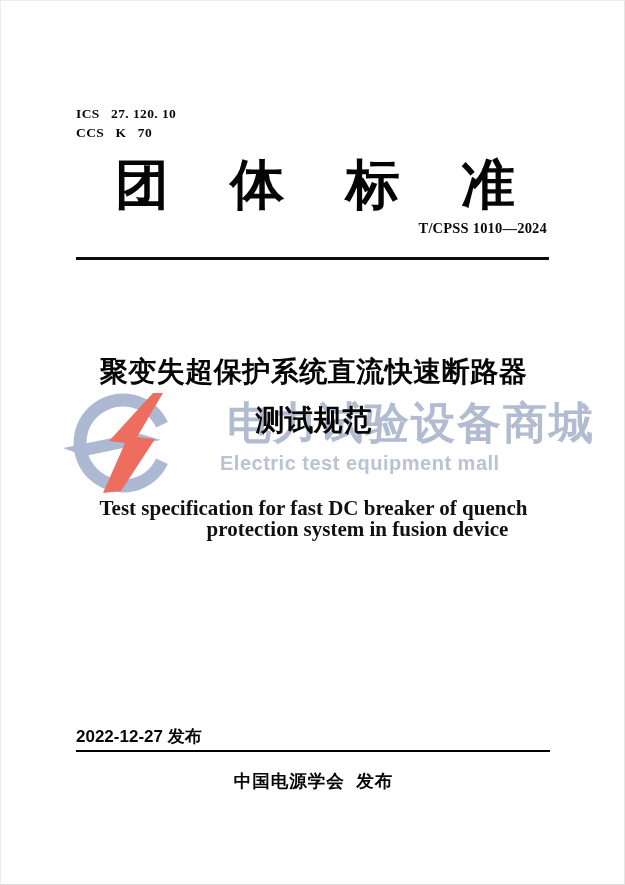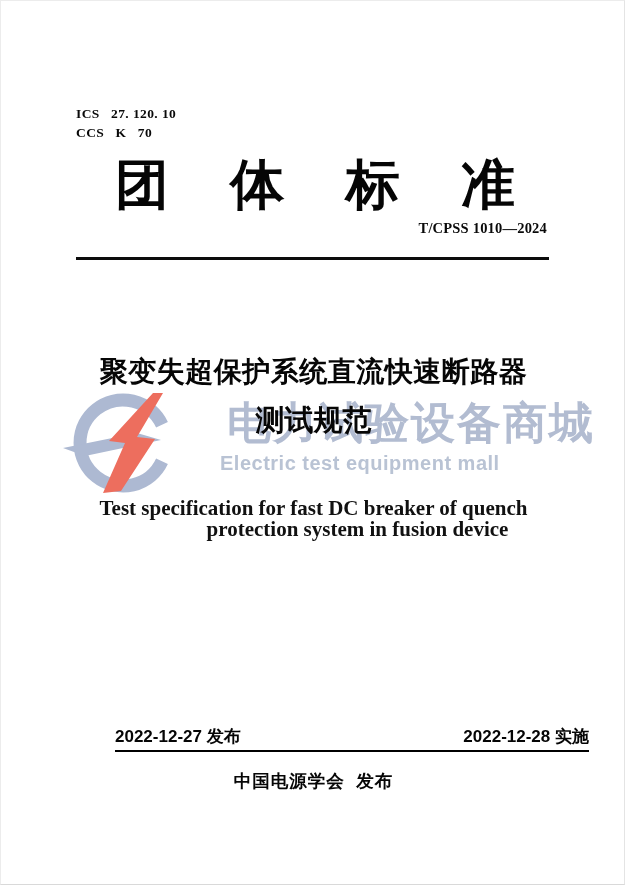--- a/index.html
+++ b/index.html
@@ -70,21 +70,21 @@
     font-family: "Liberation Serif", serif;
     font-weight: bold; font-size: 21px; color: #111;
   }
   .title-en-1 { top: 483px; margin-top: 12px; }
   .title-en-2 { top: 516px; margin-left: 44px; }
   .dates-bar {
     left: 75px; top: 726px; width: 474px; height: 25px;
     border-bottom: 2.5px solid #000;
     display: flex; justify-content: space-between; align-items: flex-end;
     padding-bottom: 2px;
-    font-size: 17px; font-weight: bold; color: #050505; margin-left: 39px;
+    font-size: 17px; font-weight: bold; color: #050505;
   }
   .publisher {
     left: 0; top: 768px; width: 625px;
     text-align: center;
     font-size: 17.5px; font-weight: bold; color: #060606;
     white-space: pre;
     letter-spacing: 1px;
   }
 </style>
 </head>
@@ -120,18 +120,17 @@
   <div class="abs header-rule"></div>
 
   <div class="abs title-cn-2">测试规范</div>
   <div class="abs title-cn-1">聚变失超保护系统直流快速断路器</div>
 
   <div class="abs title-en title-en-1">Test specification for fast DC breaker of quench</div>
   <div class="abs title-en title-en-2">protection system in fusion device</div>
 
   <div class="abs dates-bar">
     <span>2022-12-27 发布</span>
-    <span>2022-12-28 实施</span>
   </div>
 
   <div class="abs publisher">中国电源学会  发布</div>
 
 </div>
 
 </body></html>

